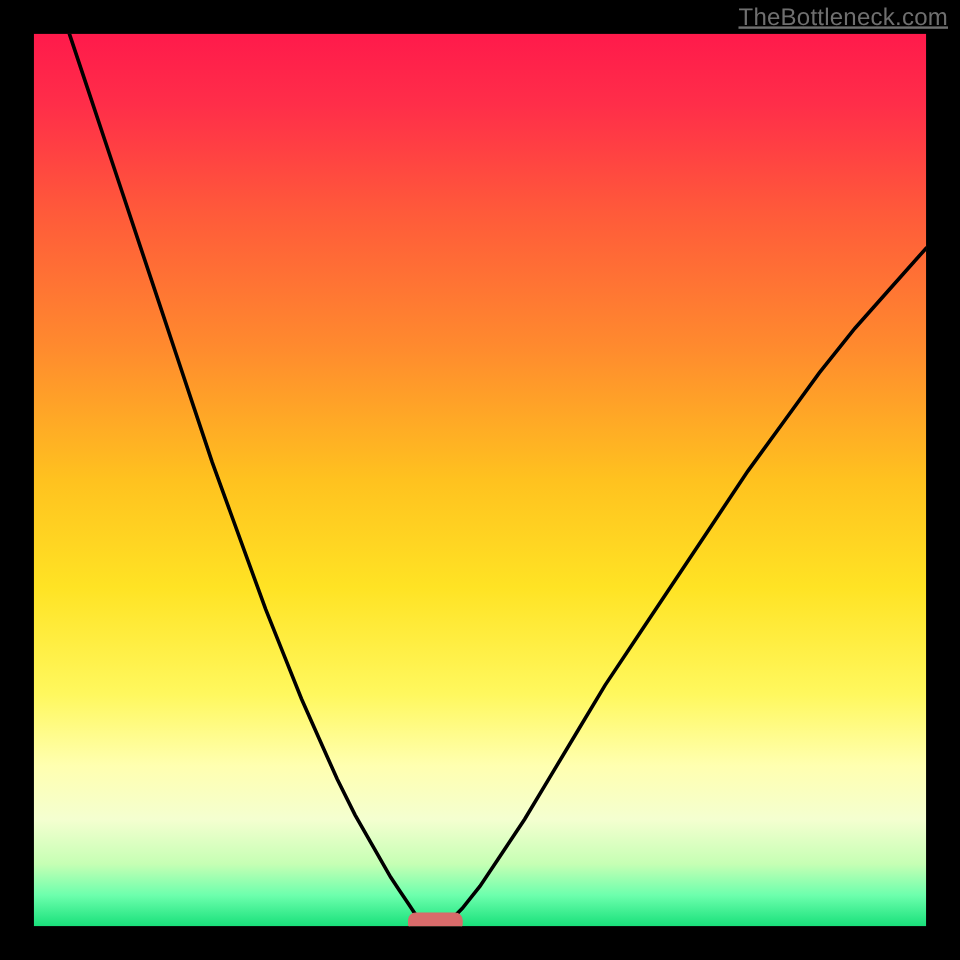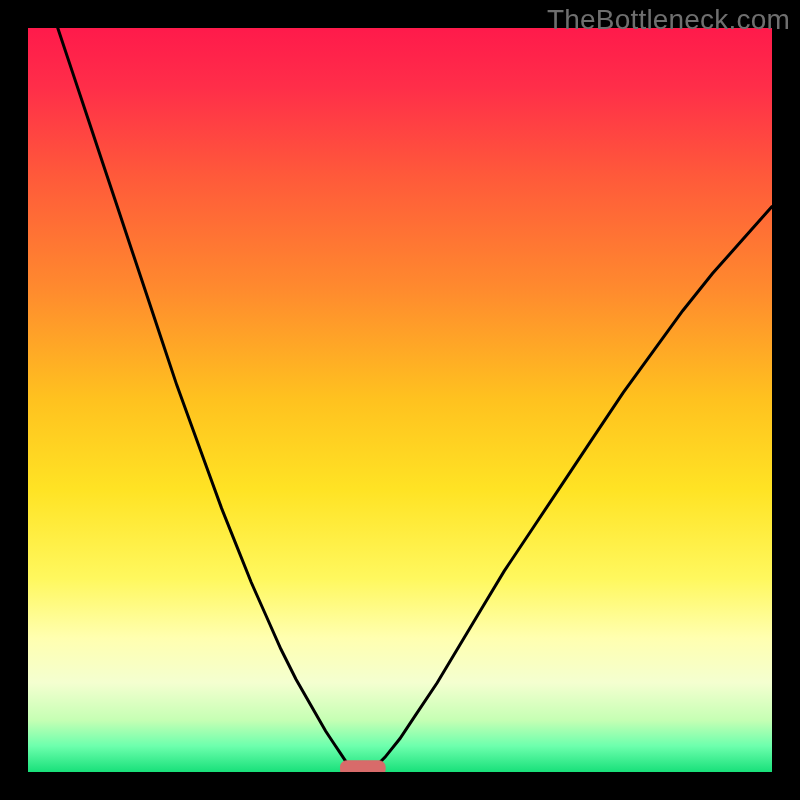--- a/index.html
+++ b/index.html
@@ -22,24 +22,25 @@
     top: 28px;
     width: 744px;
     height: 744px;
     overflow: hidden;
   }
   .watermark {
     position: absolute;
     top: 4px;
     right: 10px;
     color: #6f6f6f;
-    font-size: 28px;
+    font-size: 20px;
     font-weight: 500;
     letter-spacing: 0.2px;
     user-select: none;
+    text-decoration: underline;
   }
   svg { display: block; }
 </style>
 </head>
 <body>
 
 <div class="frame">
   <div class="plot">
     <svg id="chart-svg" width="744" height="744" viewBox="0 0 744 744">
       <defs>

